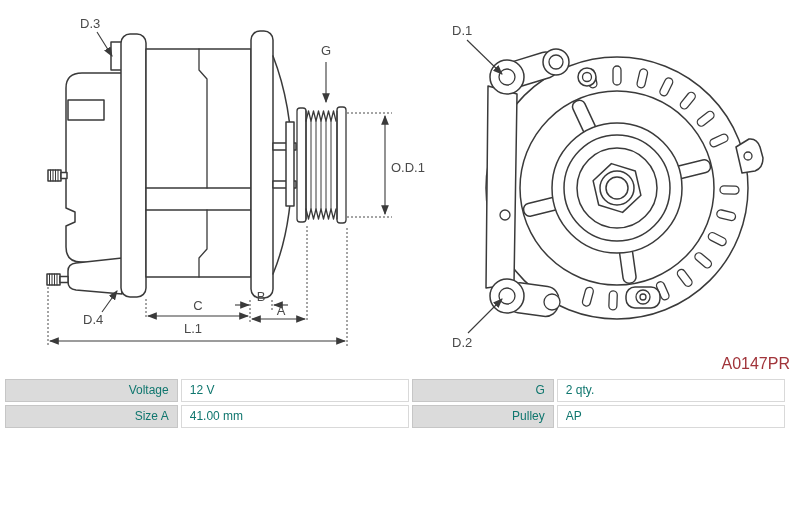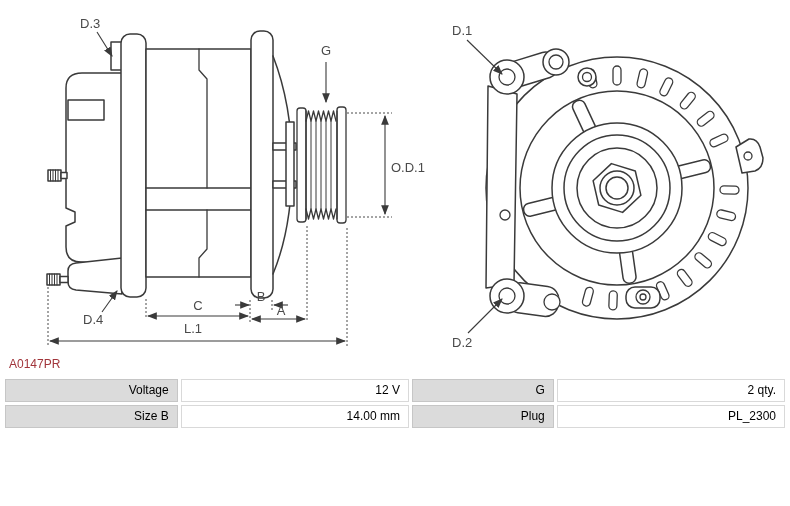--- a/index.html
+++ b/index.html
@@ -1,23 +1,23 @@
 <!DOCTYPE html>
 <html><head>
 <meta charset="utf-8">
 <style>
   html,body{margin:0;padding:0;background:#fff;}
   body{width:790px;height:506px;overflow:hidden;font-family:"Liberation Sans",sans-serif;}
   .diagram{display:block;}
-  .part-number{margin:3px 0 3px 9px;font-size:12px;line-height:18px;color:#a1343a;}
+  .part-number{margin:3px 0 3px 9px;font-size:16px;line-height:18px;color:#a1343a;text-align:right;}
   table.spec{border-collapse:separate;border-spacing:3px;width:786px;margin:0 2px;table-layout:fixed;}
-  table.spec td{font-size:12px;color:#000000;padding:2px 8px 3px 8px;line-height:16px;height:16px;
+  table.spec td{font-size:12px;color:#0f766e;padding:2px 8px 3px 8px;line-height:16px;height:16px;
     overflow:hidden;white-space:nowrap;}
   td.lbl{background:#dbdbdb;border:1px solid #c6c6c6;text-align:right;}
-  td.val{background:#ffffff;border:1px solid #d9d9d9;text-align:right;}
+  td.val{background:#ffffff;border:1px solid #d9d9d9;text-align:left;}
   svg text{font-family:"Liberation Sans",sans-serif;font-size:13px;fill:#4a4a4a;}
 </style>
 </head>
 <body>
 
 <div>
 
   <svg class="diagram" width="790" height="352" viewBox="0 0 790 352">
     <defs>
       <marker id="arr" markerWidth="9" markerHeight="7" refX="8" refY="3.5" orient="auto-start-reverse">
@@ -174,21 +174,21 @@
         <col style="width:29.6%">
     </colgroup>
     <tbody>
         <tr>
           <td class="lbl">Voltage</td>
           <td class="val">12 V</td>
           <td class="lbl">G</td>
           <td class="val">2 qty.</td>
         </tr>
         <tr>
-          <td class="lbl">Size B</td>
-          <td class="val">14.00 mm</td>
-          <td class="lbl">Plug</td>
-          <td class="val">PL_2300</td>
+          <td class="lbl">Size A</td>
+          <td class="val">41.00 mm</td>
+          <td class="lbl">Pulley</td>
+          <td class="val">AP</td>
         </tr>
       </tbody>
   </table>
 
 </div>
 
 </body></html>

